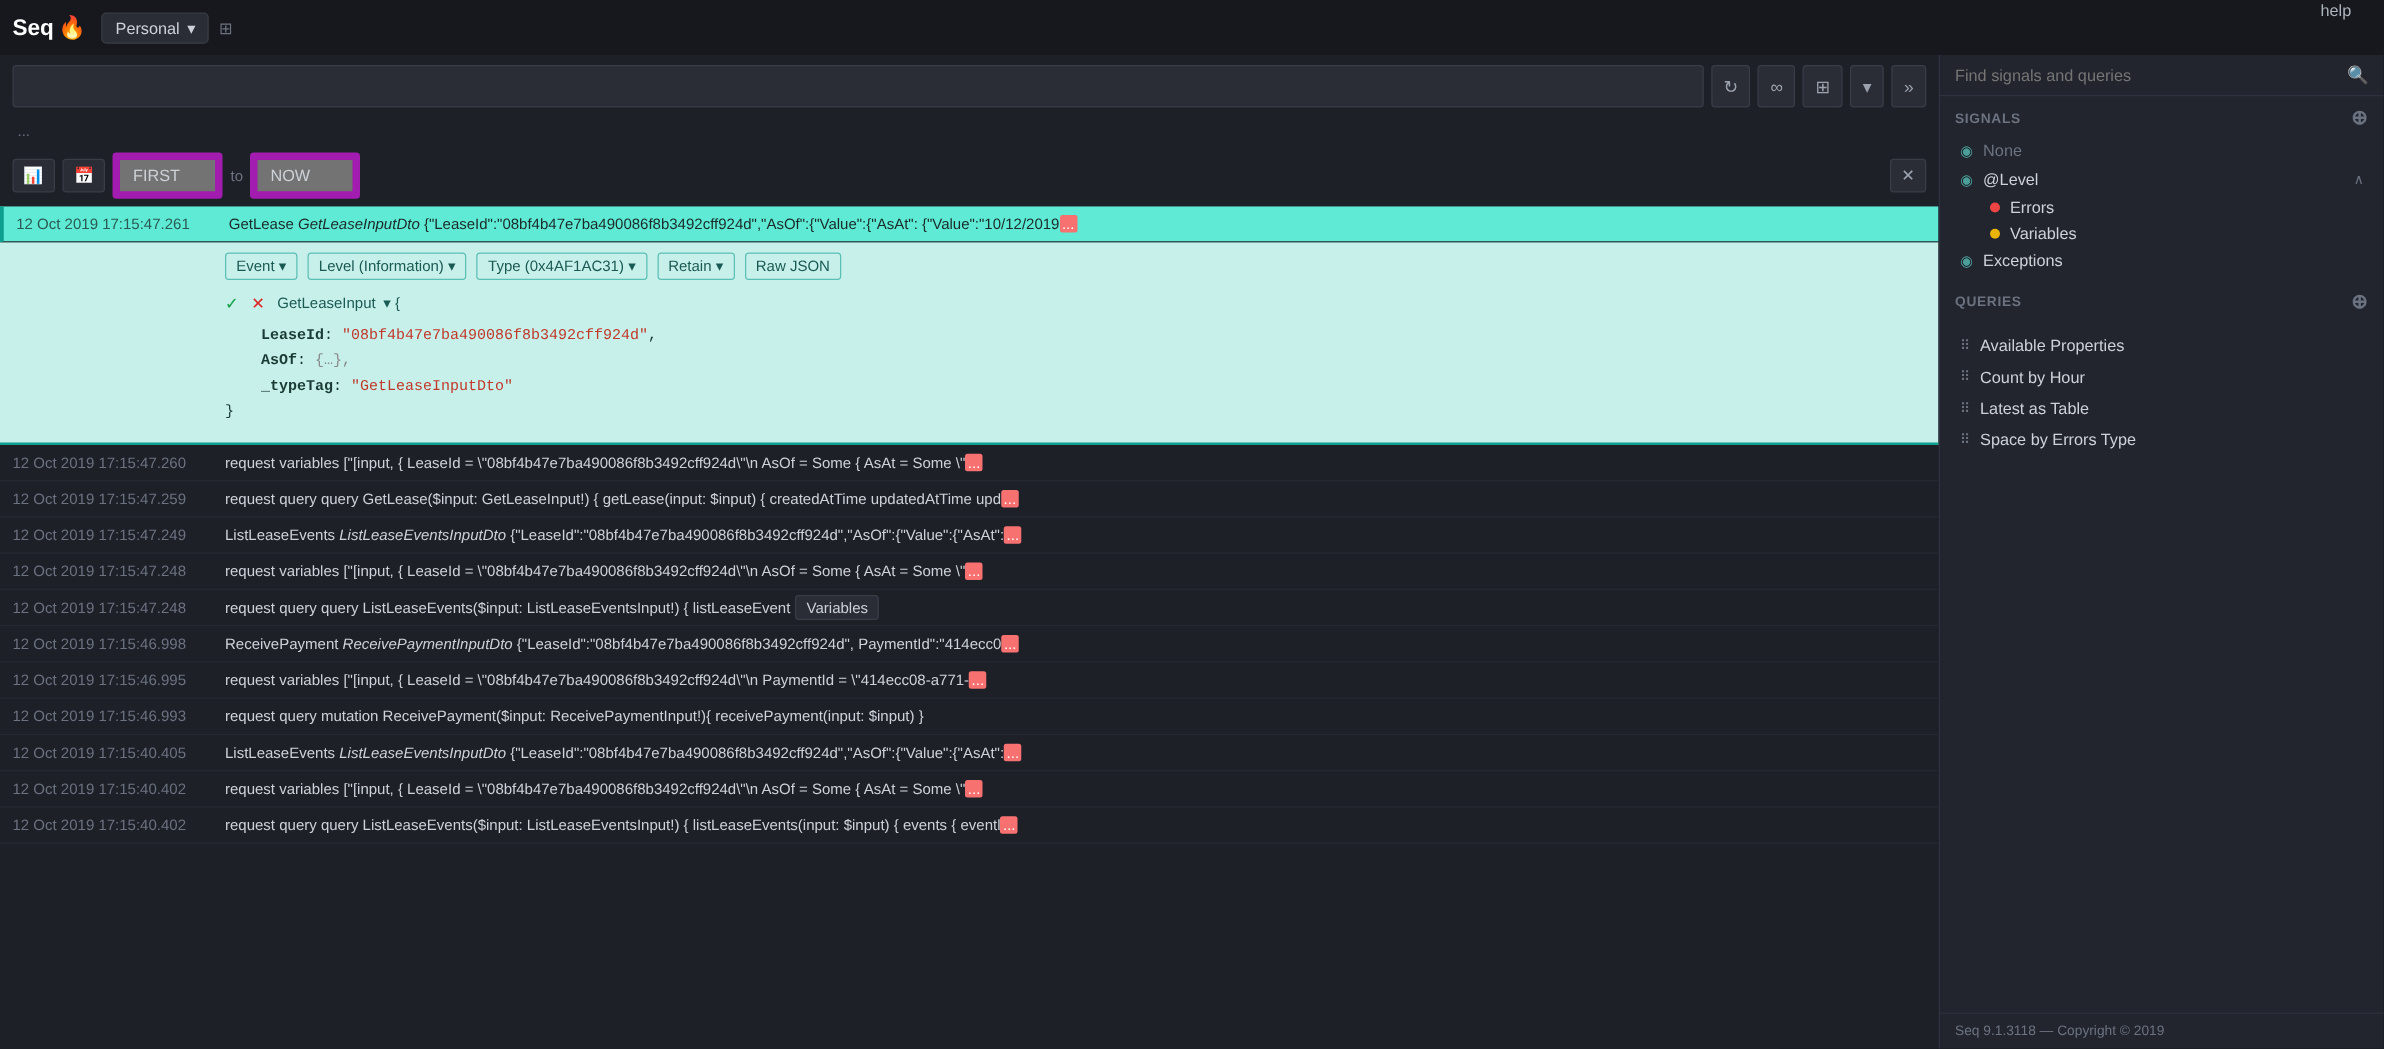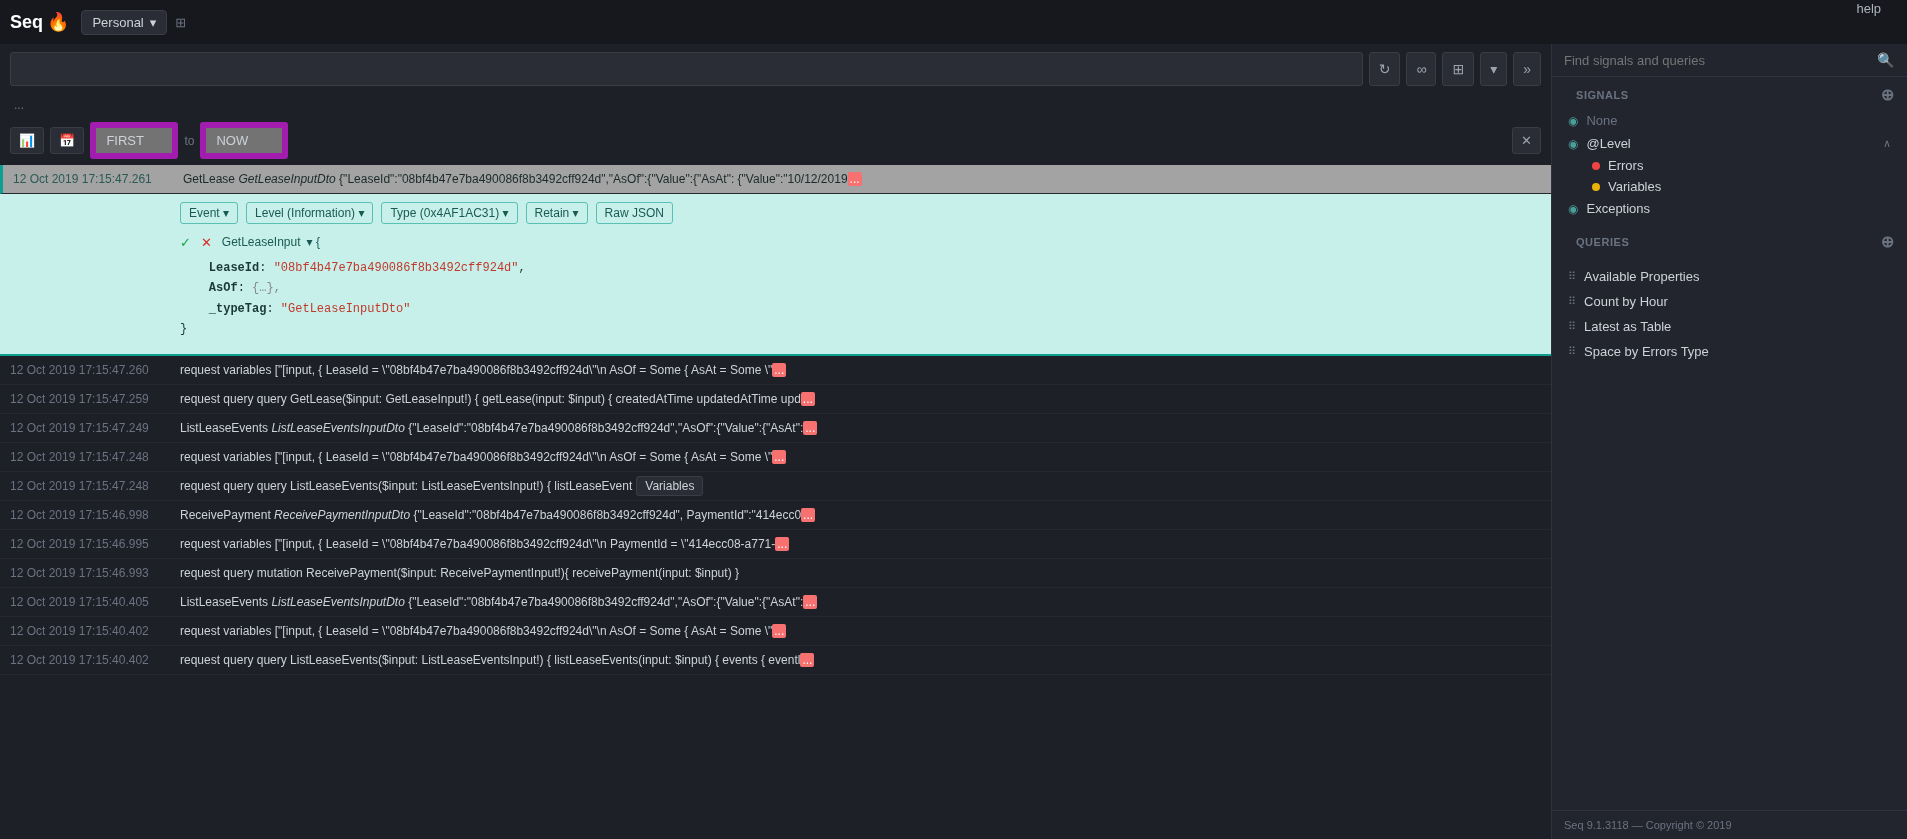--- a/index.html
+++ b/index.html
@@ -100,21 +100,21 @@
     }
 
     
     .events-list {
       flex: 1; overflow-y: auto; background: #1e2028;
     }
     .event-row {
       display: flex; align-items: flex-start; padding: 5px 10px;
       border-bottom: 1px solid #252830; cursor: pointer; min-height: 28px;
     }
-    .event-row.expanded { background: #a3a3a3; color: #1a2a28; border-left: 3px solid #0d9f8f; }
+    .event-row.expanded { background: #5eead4; color: #1a2a28; border-left: 3px solid #0d9f8f; }
     .event-timestamp {
       color: #6b7280; font-size: 12px; white-space: nowrap; min-width: 170px; padding-top: 2px;
     }
     .event-row.expanded .event-timestamp { color: #2a5a54; }
     .event-message { flex: 1; font-size: 12px; line-height: 1.5; word-break: break-all; }
     .event-row.expanded .event-message { color: #1a2a28; }
 
     
     .expanded-detail {
       background: #c8f0ea; padding: 8px 14px 14px 180px; border-bottom: 2px solid #0d9f8f; color: #1a2a28;
@@ -148,21 +148,21 @@
     .sidebar-search-input {
       flex: 1; background: transparent; border: none; color: #cdd2d8;
       font-size: 13px; outline: none;
     }
     .sidebar-search-icon { color: #6b7280; font-size: 14px; }
 
     .sidebar-section { padding: 10px 12px 4px; }
     .sidebar-section-header {
       display: flex; align-items: center; justify-content: space-between;
       color: #6b7280; font-size: 11px; font-weight: 600; letter-spacing: 0.05em;
-      margin-bottom: 6px; text-transform: uppercase; margin-left: 12px;
+      margin-bottom: 6px; text-transform: uppercase;
     }
     .sidebar-add-btn { color: #6b7280; cursor: pointer; font-size: 16px; line-height: 1; }
 
     .signal-item {
       display: flex; align-items: center; gap: 8px; padding: 4px 4px;
       cursor: pointer; border-radius: 3px;
     }
     .signal-radio { color: #4b9f9a; font-size: 12px; }
     .signal-label { font-size: 13px; color: #cdd2d8; }
     .signal-label.muted { color: #6b7280; }

